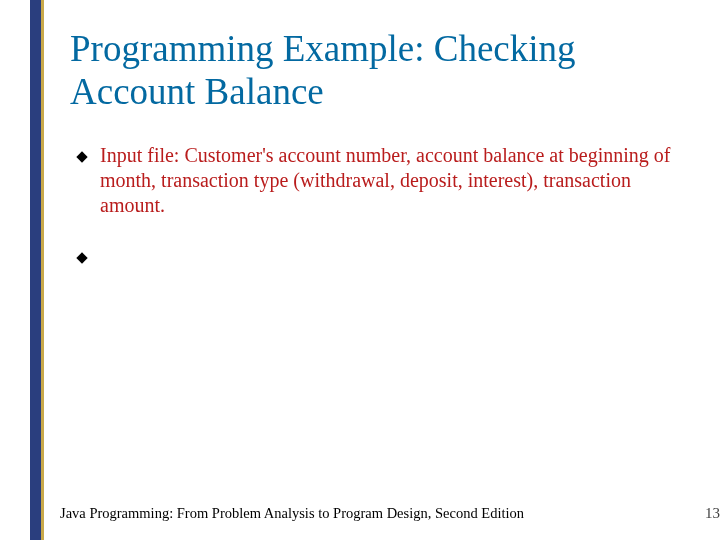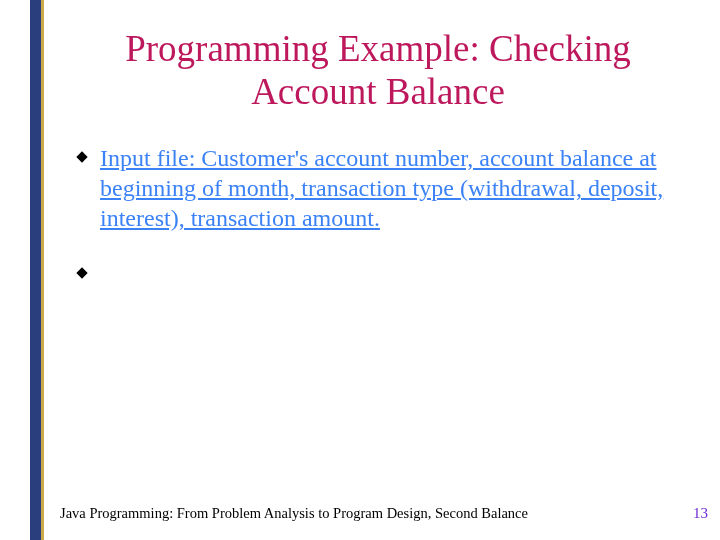--- a/index.html
+++ b/index.html
@@ -28,62 +28,61 @@
   .content {
     position: absolute;
     top: 0;
     left: 44px;
     right: 0;
     bottom: 0;
     padding: 28px 24px 0 16px;
   }
   .title {
     font-size: 37px;
-    color: #be185d;
-    text-align: center;
+    color: #0369a1;
+    text-align: left;
     line-height: 1.15;
     margin-bottom: 30px;
     font-weight: normal;
     padding: 0 10px;
   }
   .bullets {
     list-style: none;
     padding-left: 16px;
   }
   .bullets li {
     position: relative;
-    font-size: 24px;
-    color: #3b82f6;
+    font-size: 20px;
+    color: #b91c1c;
     line-height: 1.25;
     margin-bottom: 26px;
     padding-left: 24px;
-    text-decoration: underline;
   }
   .bullets li .diamond {
     position: absolute;
     left: 2px;
     top: 10px;
     width: 8px;
     height: 8px;
     background: #000000;
     transform: rotate(45deg);
   }
   .footer-left {
     position: absolute;
     left: 60px;
     bottom: 18px;
     font-size: 14.5px;
     color: #000000;
   }
   .footer-right {
     position: absolute;
-    right: 12px;
+    right: 0;
     bottom: 18px;
     font-size: 15px;
-    color: #6d28d9;
+    color: #404040;
   }
 </style>
 </head>
 <body>
 
 <div class="left-rail"></div>
 <div class="gold-bar"></div>
 
 <div class="content">
   <h1 class="title">Programming Example: Checking Account Balance</h1>
@@ -91,14 +90,14 @@
     <li>
       <span class="diamond"></span>
       <span>Input file: Customer's account number, account balance at beginning of month, transaction type (withdrawal, deposit, interest), transaction amount.</span>
     </li>
     <li>
       <span class="diamond"></span>
     </li>
   </ul>
 </div>
 
-<div class="footer-left">Java Programming: From Problem Analysis to Program Design, Second Balance</div>
+<div class="footer-left">Java Programming: From Problem Analysis to Program Design, Second Edition</div>
 <div class="footer-right">13</div>
 
 </body></html>

